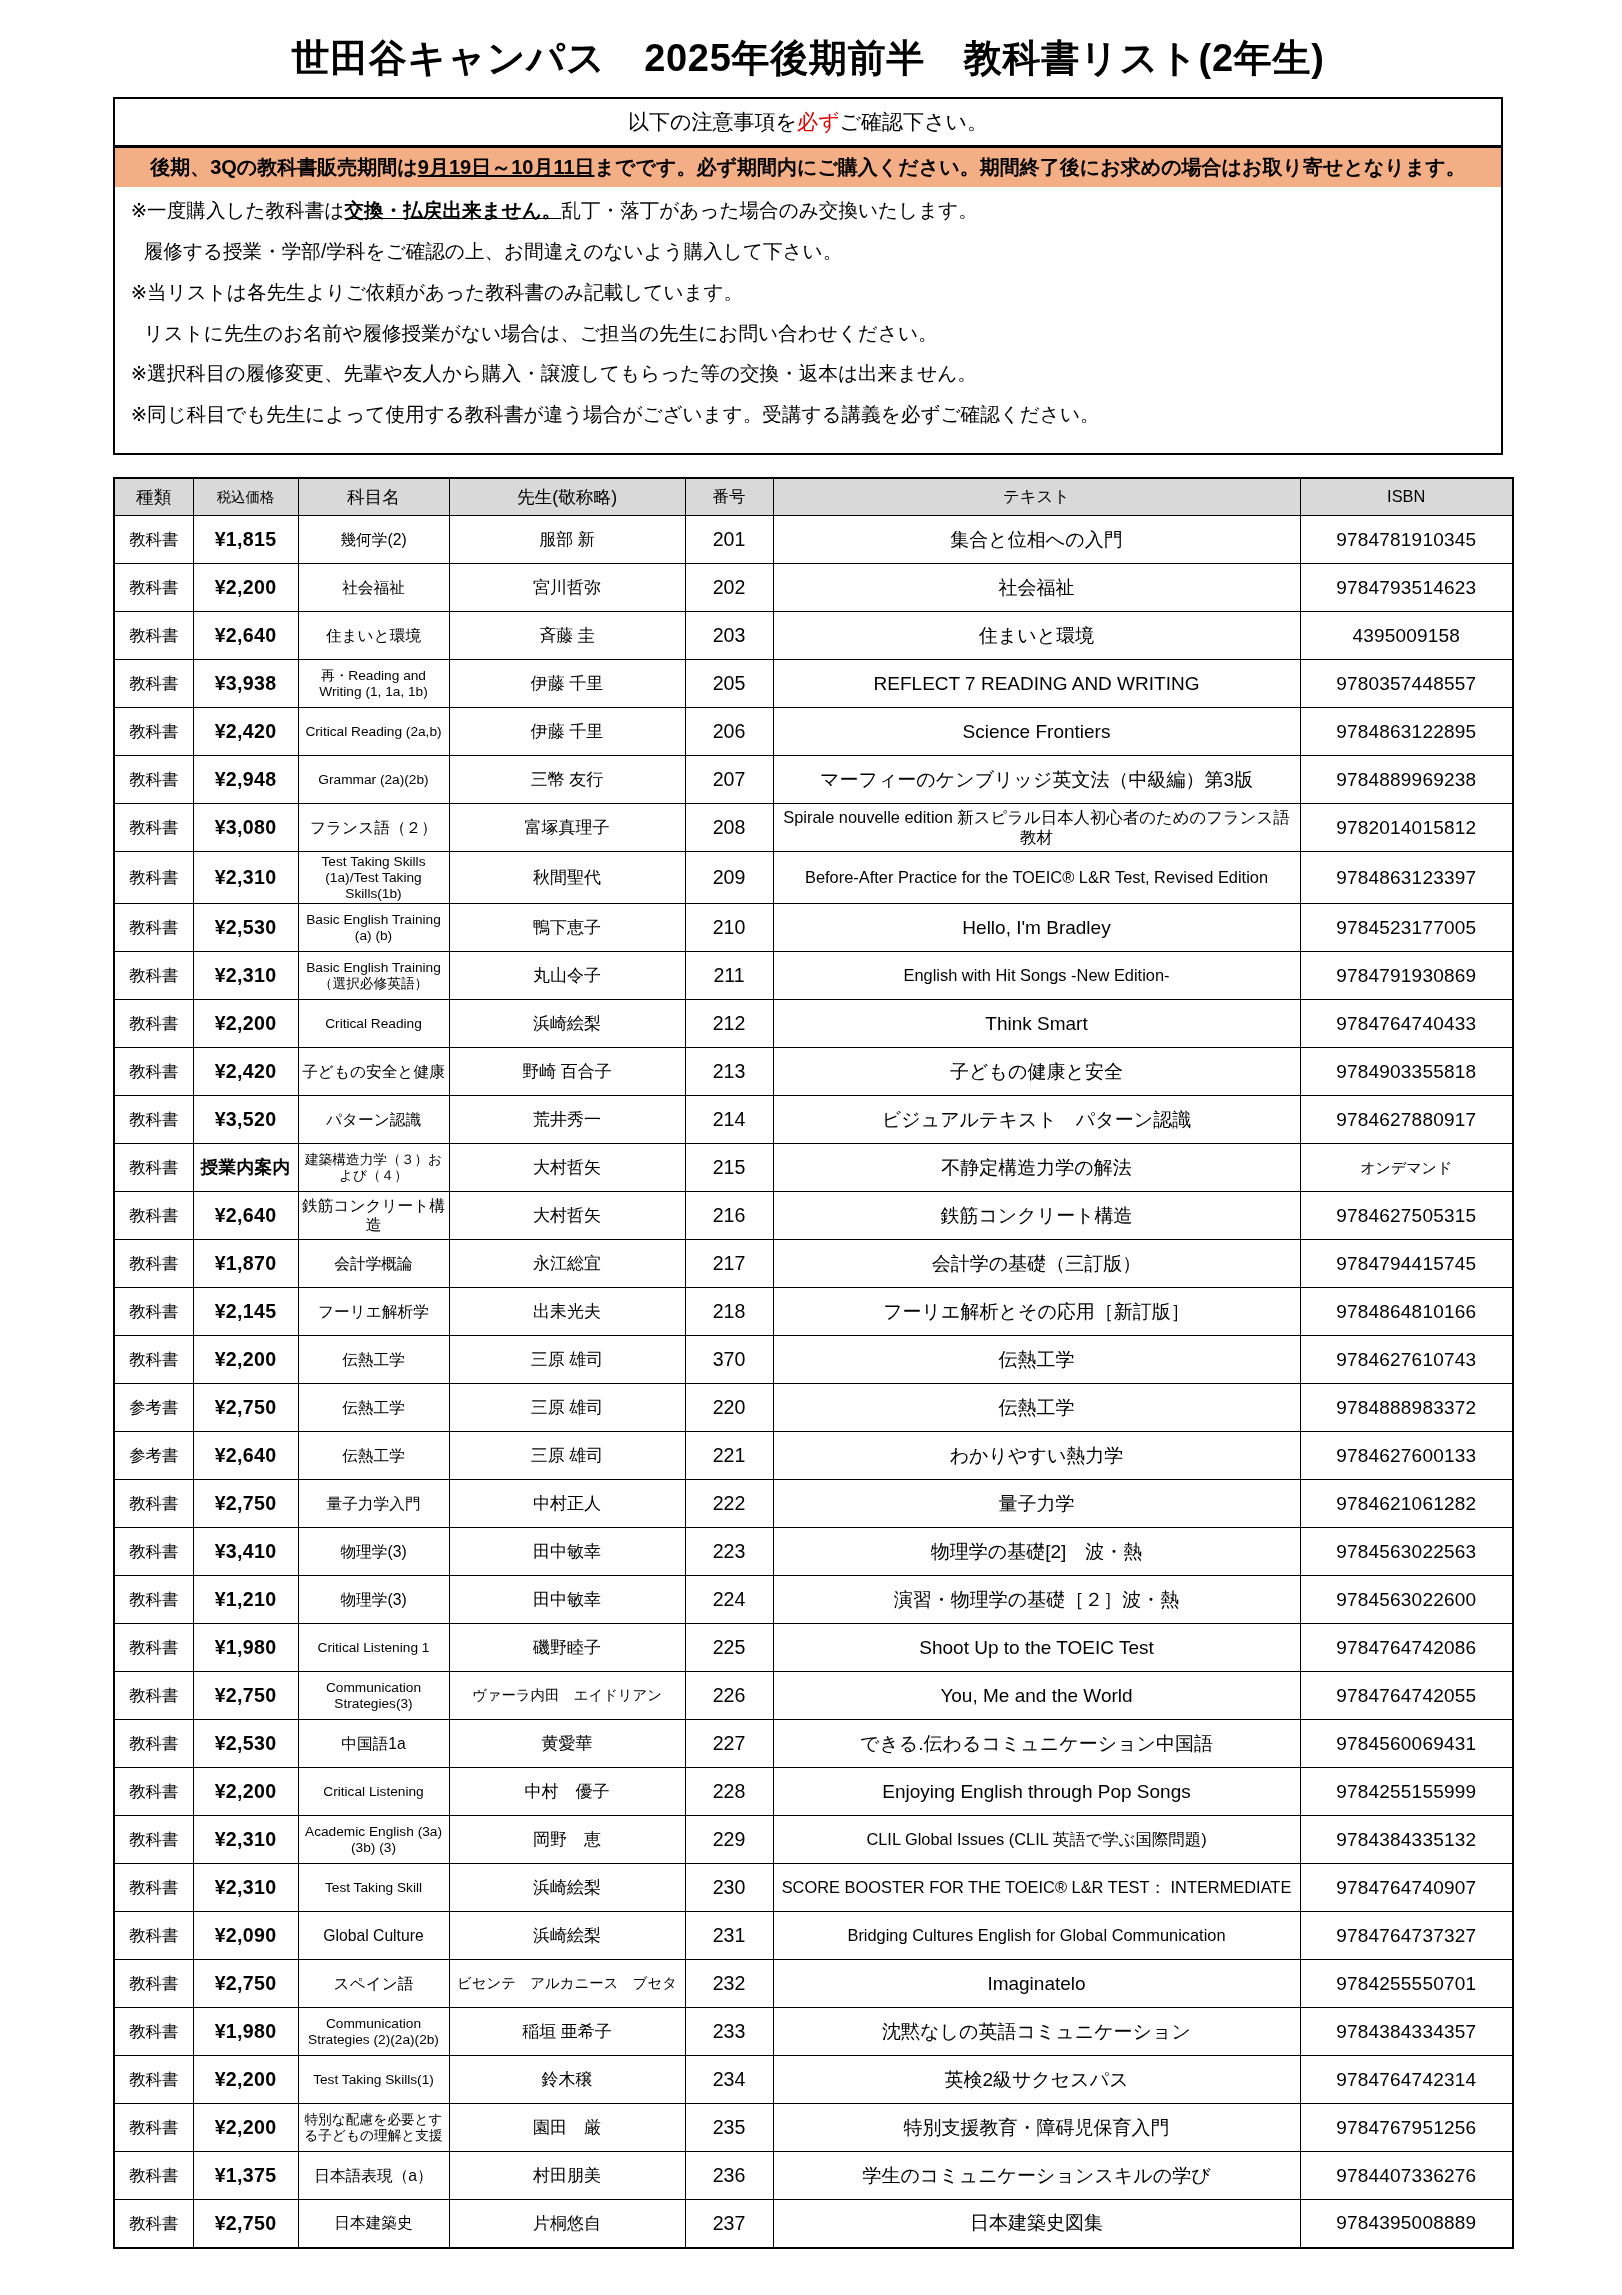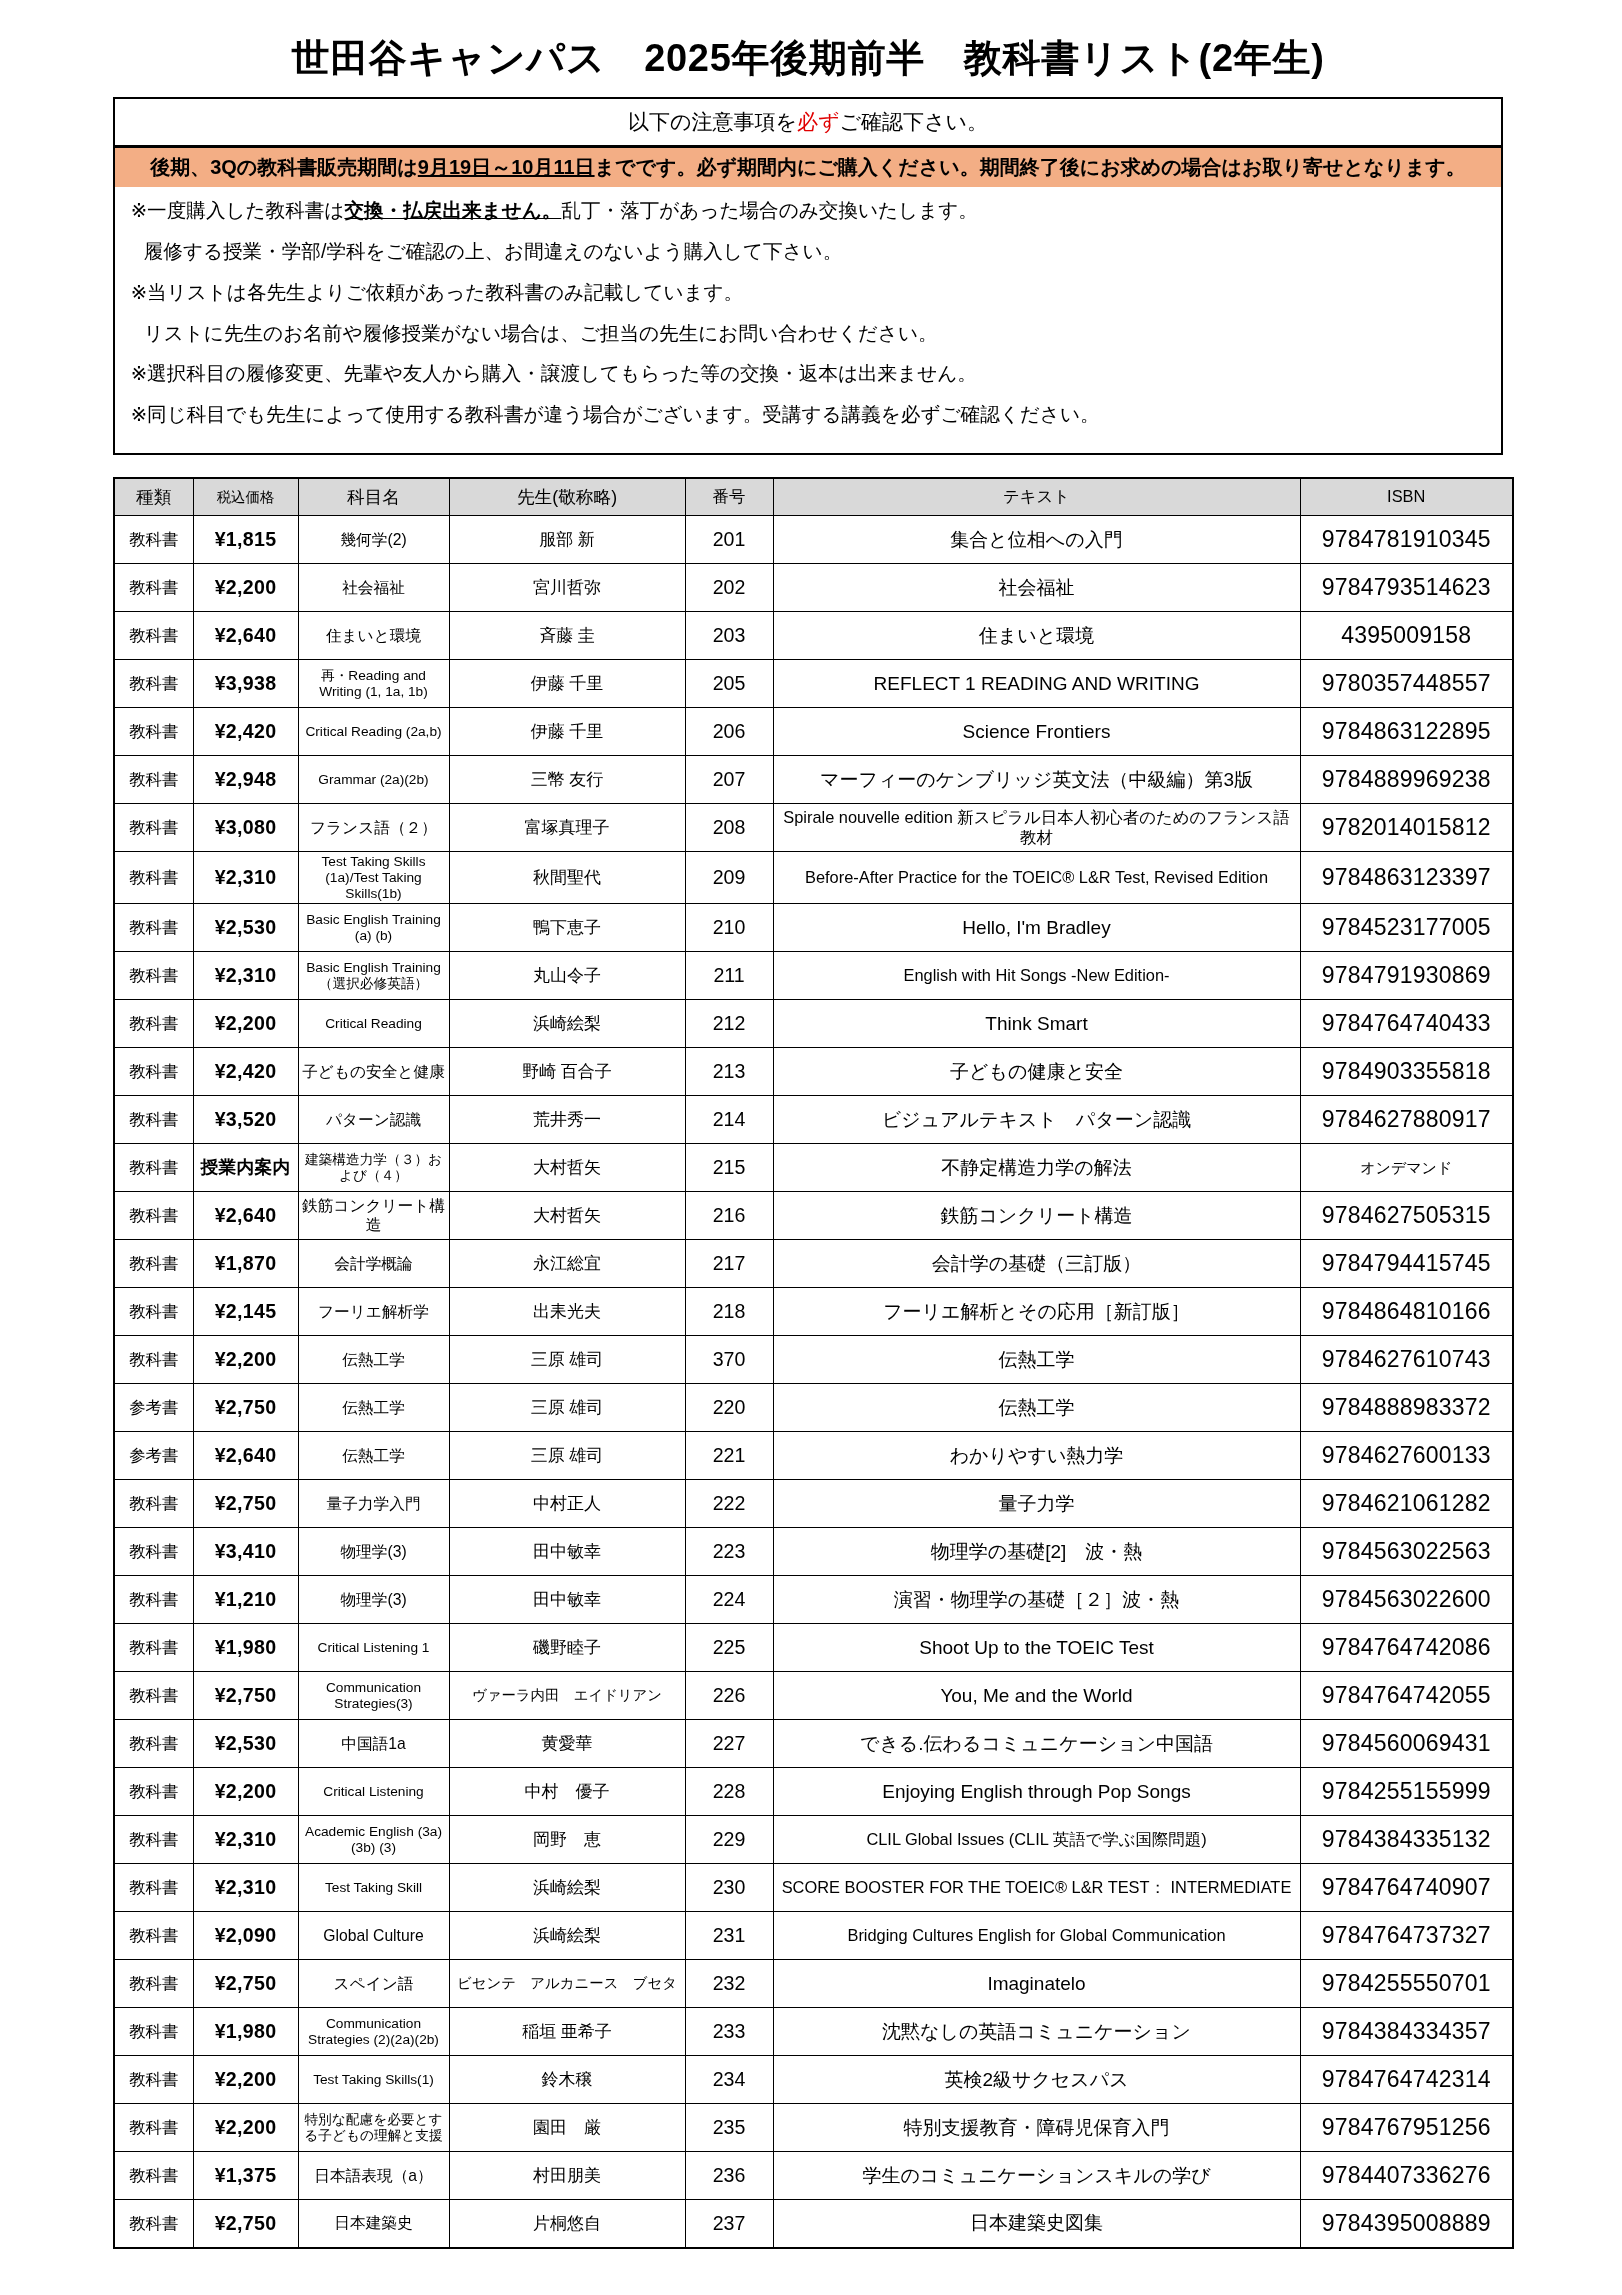--- a/index.html
+++ b/index.html
@@ -119,21 +119,21 @@
   td.c-type  { font-size: 16.4px; }
   td.c-price { font-size: 19.6px; font-weight: bold; letter-spacing: 0.3px; }
   td.c-price.note { font-size: 17.7px; }
   td.c-sub   { font-size: 15.7px; }
   td.c-sub.small { font-size: 13.7px; }
   td.c-teach { font-size: 17px; }
   td.c-teach.small { font-size: 14.4px; }
   td.c-no    { font-size: 19.6px; }
   td.c-text  { font-size: 19px; white-space: nowrap; }
   td.c-text.small { font-size: 16.4px; white-space: normal; }
-  td.c-isbn  { font-size: 23px; letter-spacing: 0.2px; }
+  td.c-isbn  { font-size: 19px; letter-spacing: 0.2px; }
   td.c-isbn.jp { font-size: 15px; letter-spacing: 0; }
 </style>
 </head>
 <body>
 
 <div class="page">
 
   <div class="doc-title">世田谷キャンパス　2025年後期前半　教科書リスト(2年生)</div>
 
   <div class="notice-box">
@@ -204,21 +204,21 @@
             <td class="c-no">203</td>
             <td class="c-text">住まいと環境</td>
             <td class="c-isbn">4395009158</td>
           </tr>
           <tr>
             <td class="c-type">教科書</td>
             <td class="c-price">¥3,938</td>
             <td class="c-sub small">再・Reading and Writing (1, 1a, 1b)</td>
             <td class="c-teach">伊藤 千里</td>
             <td class="c-no">205</td>
-            <td class="c-text">REFLECT 1 READING AND WRITING</td>
+            <td class="c-text">REFLECT 7 READING AND WRITING</td>
             <td class="c-isbn">9780357448557</td>
           </tr>
           <tr>
             <td class="c-type">教科書</td>
             <td class="c-price">¥2,420</td>
             <td class="c-sub small">Critical Reading (2a,b)</td>
             <td class="c-teach">伊藤 千里</td>
             <td class="c-no">206</td>
             <td class="c-text">Science Frontiers</td>
             <td class="c-isbn">9784863122895</td>

